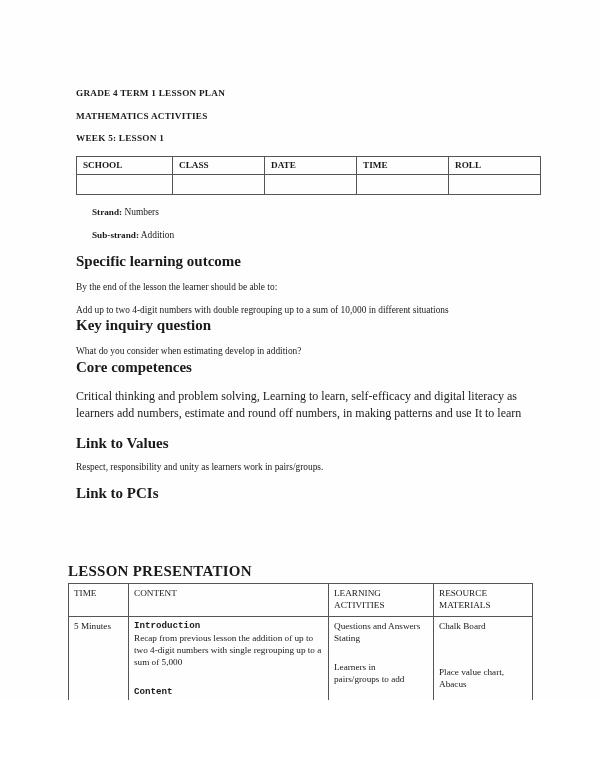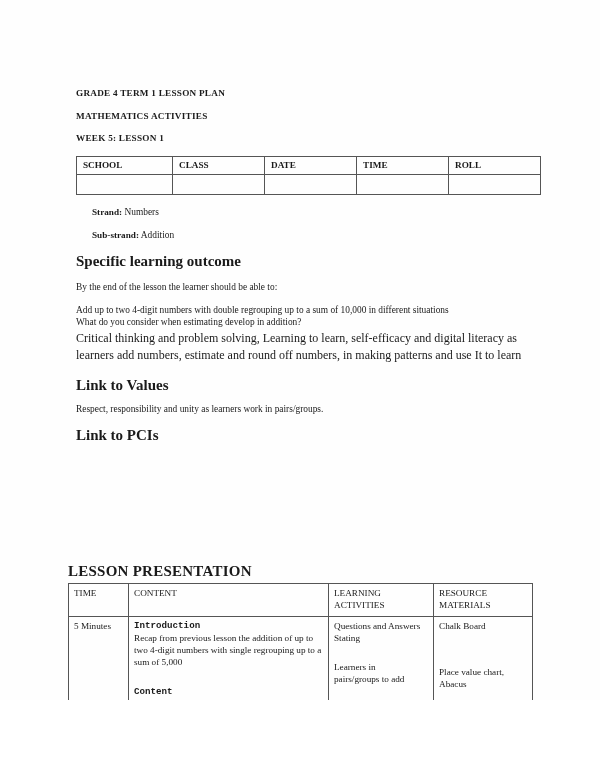--- a/index.html
+++ b/index.html
@@ -160,23 +160,25 @@
     <div class="para"><span class="lbl">Strand:</span> <span>Numbers</span></div>
 
     <div class="para"><span class="lbl">Sub-strand:</span> <span>Addition</span></div>
 
     <div class="sec-hd">Specific learning outcome</div>
 
     <div class="para">By the end of the lesson the learner should be able to:</div>
 
     <div class="para tight">Add up to two 4-digit numbers with double regrouping up to a sum of 10,000 in different situations</div>
 
+    <div class="sec-hd">Key inquiry question</div>
 
     <div class="para tight">What do you consider when estimating develop in addition?</div>
 
+    <div class="sec-hd">Core competences</div>
 
     <div class="multiline">Critical thinking and problem solving, Learning to learn, self-efficacy and digital literacy as learners add numbers, estimate and round off numbers, in making  patterns and use It to learn</div>
 
     <div class="sec-hd snug">Link to Values</div>
 
     <div class="para">Respect, responsibility and unity as learners work in pairs/groups.</div>
 
     <div class="sec-hd snug">Link to PCIs</div>
 
 

